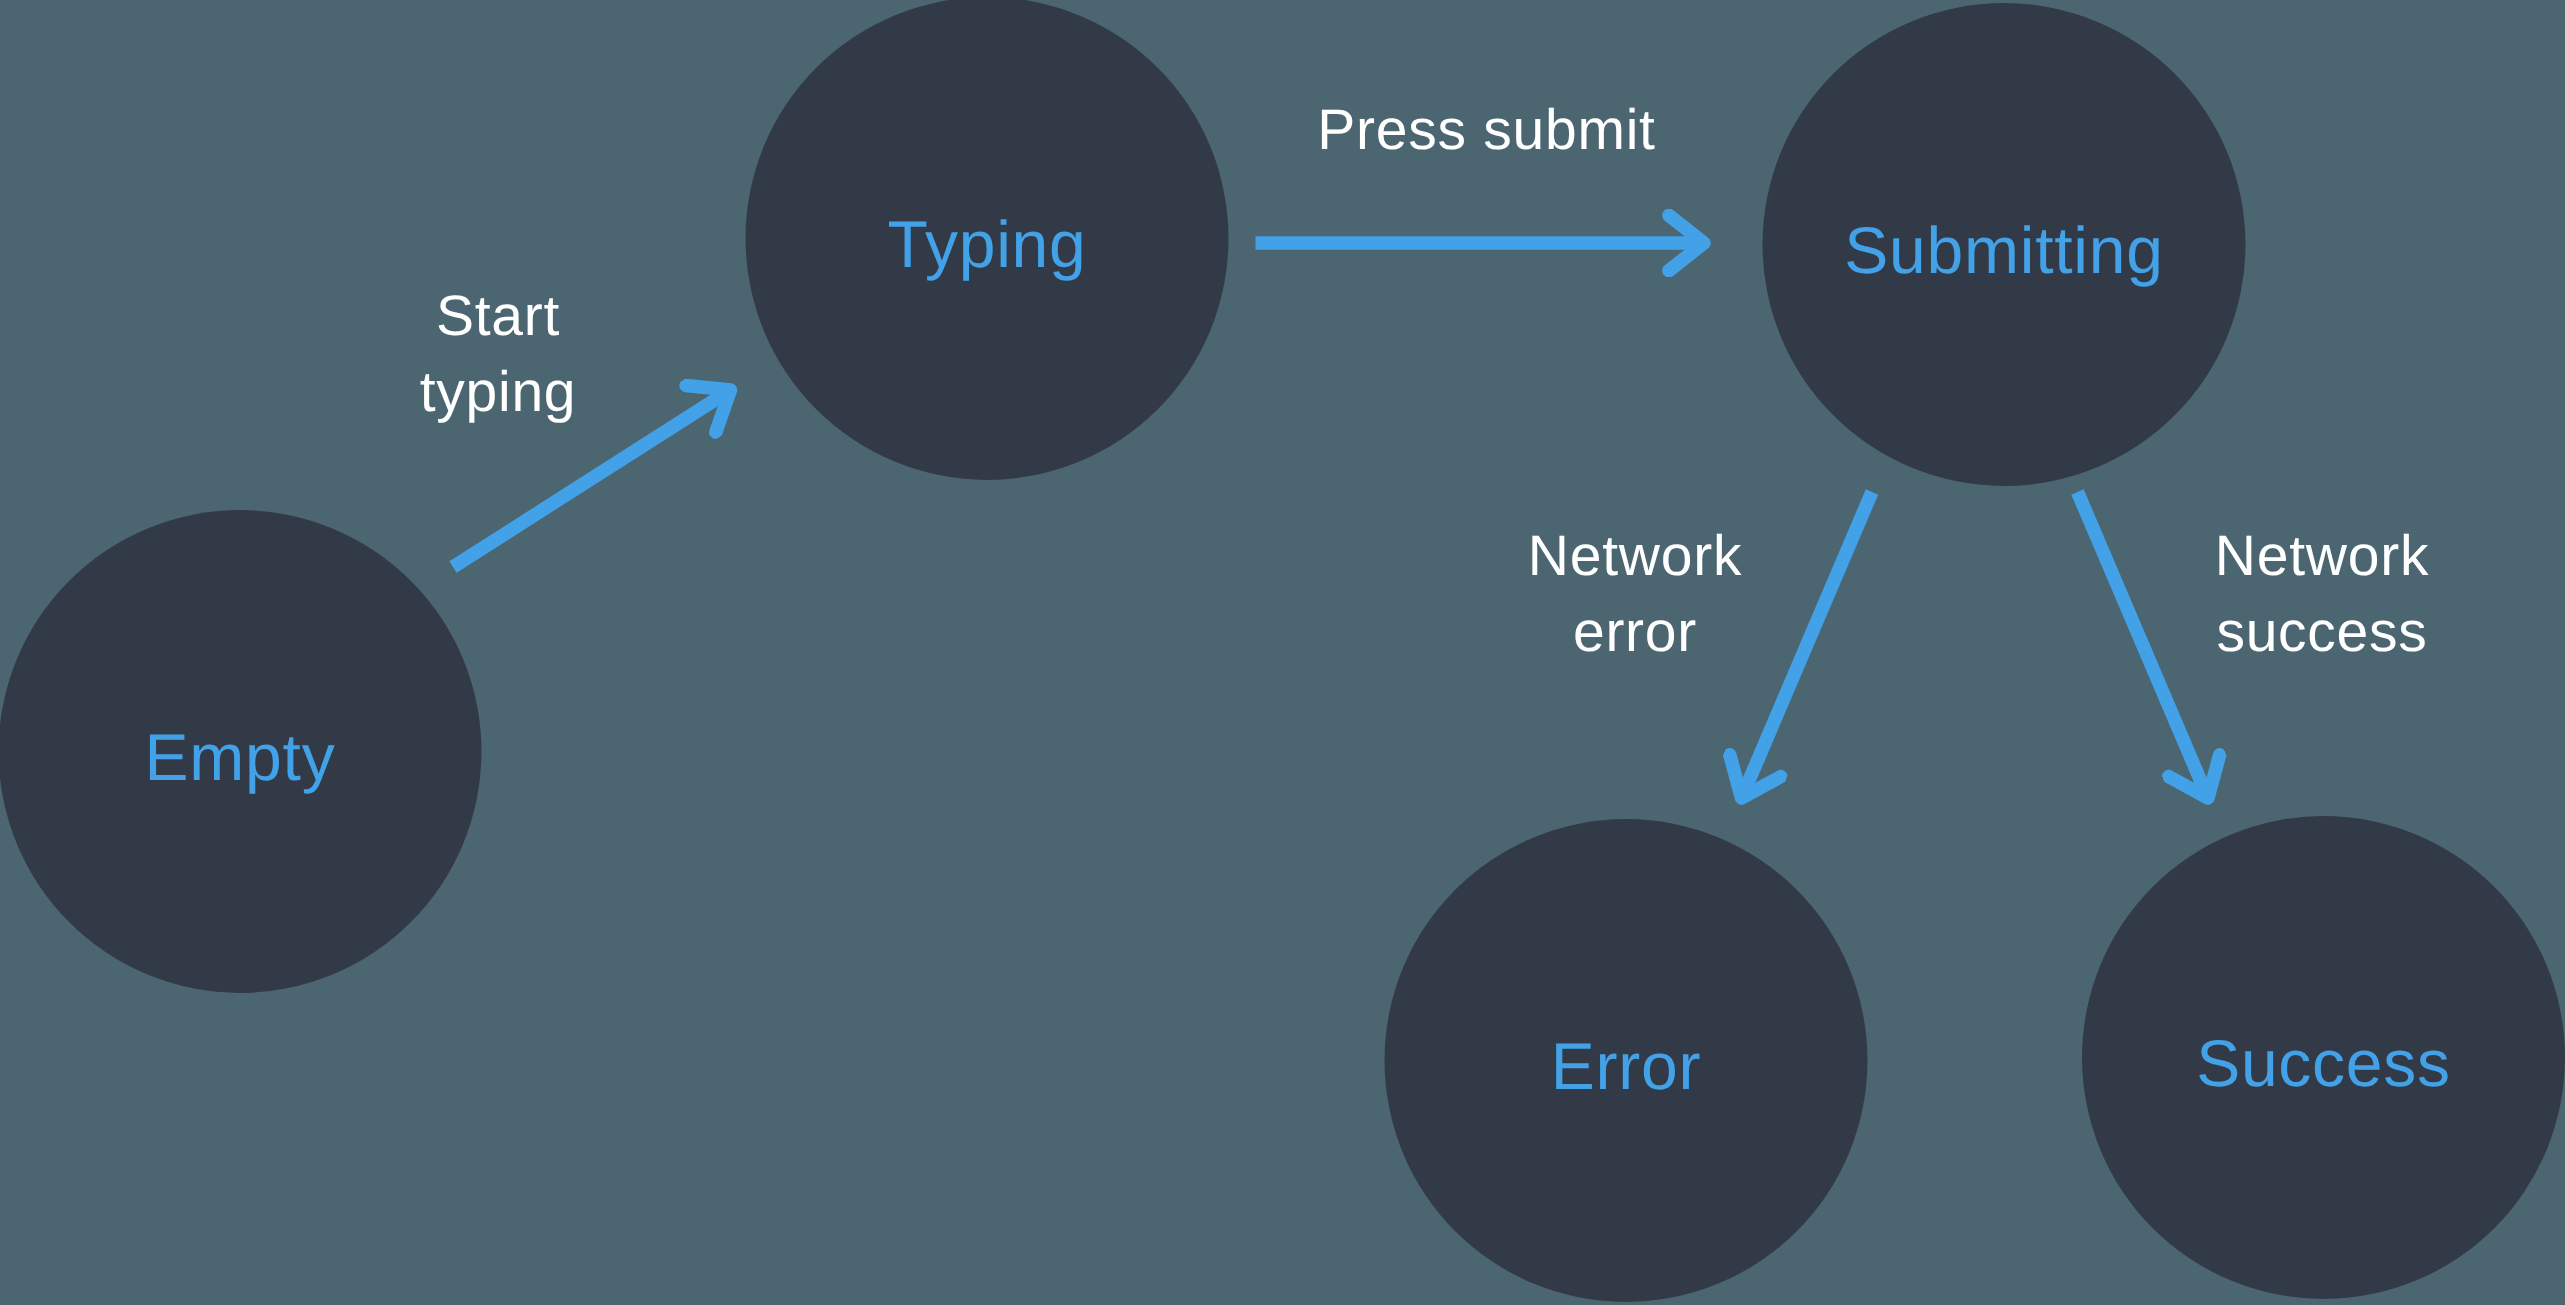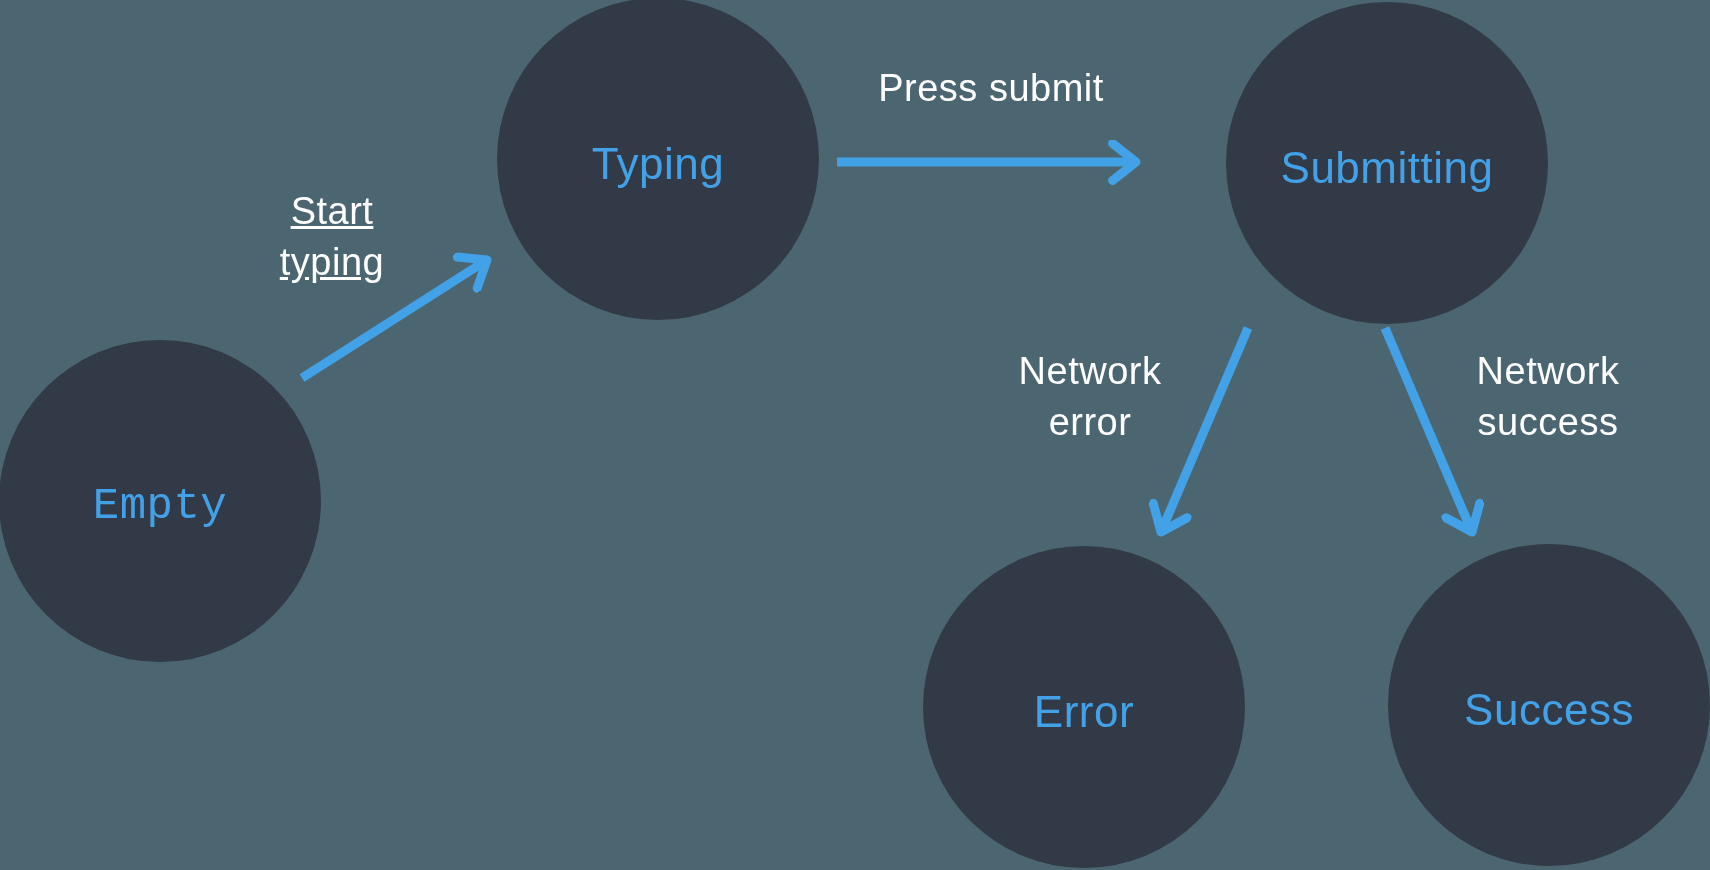--- a/index.html
+++ b/index.html
@@ -60,41 +60,41 @@
       <marker id="chevron" viewBox="0 0 5 5" refX="3.6" refY="2.5" markerWidth="5" markerHeight="5" orient="auto" markerUnits="strokeWidth">
         <path d="M1,0.45 L3.6,2.5 L1,4.55" fill="none" stroke="#42A1E7" stroke-width="1" stroke-linecap="round" stroke-linejoin="round"></path>
       </marker>
     </defs>
     <path d="M302,378 L487,260" fill="none" stroke="#42A1E7" stroke-width="9" marker-end="url(#chevron)"></path>
     <path d="M837,162 L1136,162" fill="none" stroke="#42A1E7" stroke-width="9" marker-end="url(#chevron)"></path>
     <path d="M1248,328 L1161,532" fill="none" stroke="#42A1E7" stroke-width="9" marker-end="url(#chevron)"></path>
     <path d="M1385,328 L1472,532" fill="none" stroke="#42A1E7" stroke-width="9" marker-end="url(#chevron)"></path>
   </svg>
 
-  <div class="node" style="left:-1px; top:340px;font-family:Liberation Mono, monospace;">
+  <div class="node" style="left:-1px; top:340px;">
     <span class="node-label">Empty</span>
   </div>
 
   <div class="node" style="left:497px; top:-2px;">
     <span class="node-label">Typing</span>
   </div>
 
-  <div class="node" style="left:1226px; top:2px;">
+  <div class="node" style="left:1175px; top:2px;">
     <span class="node-label">Submitting</span>
   </div>
 
   <div class="node" style="left:923px; top:546px;">
     <span class="node-label">Error</span>
   </div>
 
   <div class="node" style="left:1388px; top:544px;">
     <span class="node-label">Success</span>
   </div>
 
-  <div class="edge-label" style="left:332px; top:237px;text-decoration:underline;">Start
+  <div class="edge-label" style="left:332px; top:237px;">Start
 typing</div>
 
   <div class="edge-label" style="left:991px; top:88px;">Press submit</div>
 
   <div class="edge-label" style="left:1090px; top:397px;">Network
 error</div>
 
   <div class="edge-label" style="left:1548px; top:397px;">Network
 success</div>
 

